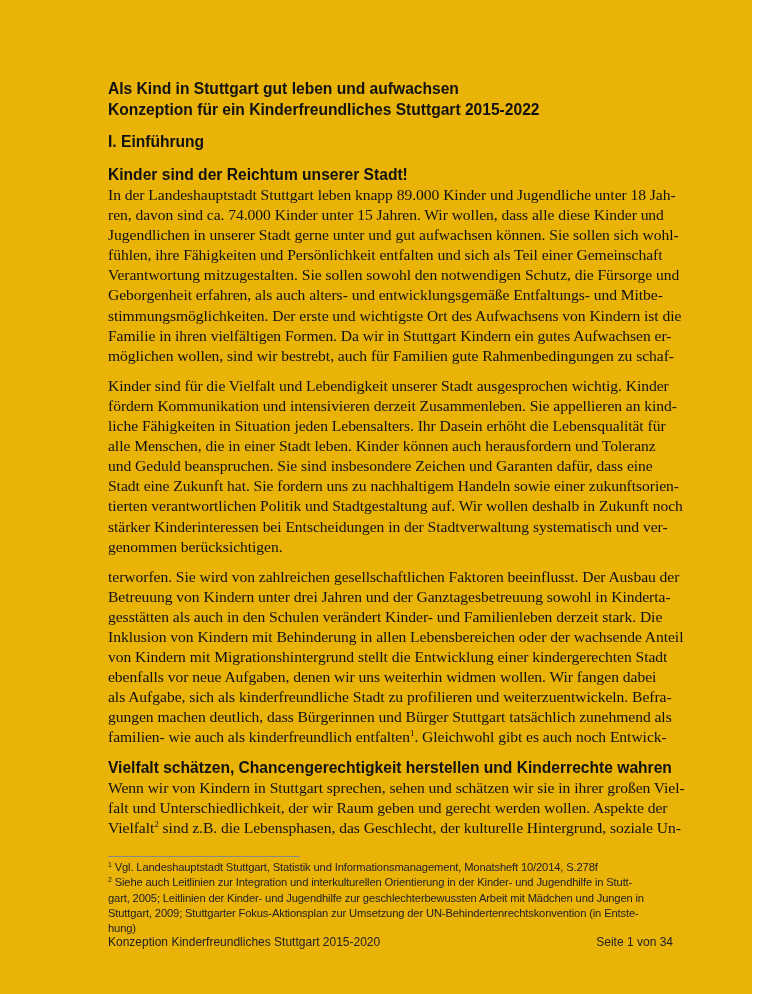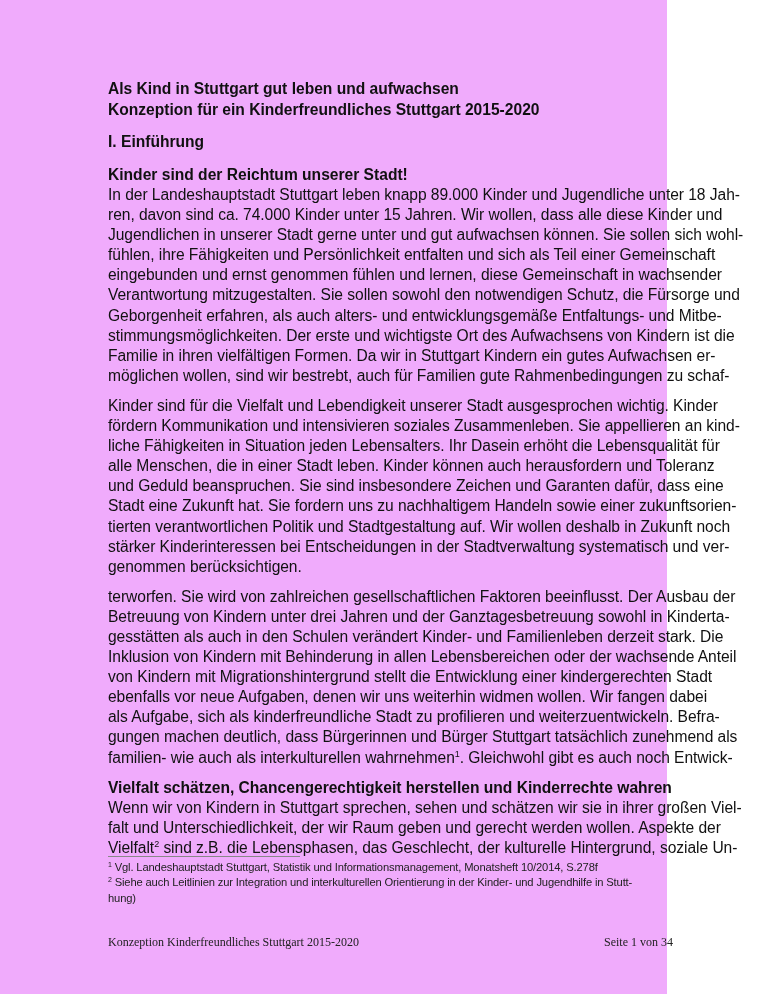--- a/index.html
+++ b/index.html
@@ -1,110 +1,112 @@
 <!DOCTYPE html>
 <html><head>
   <meta charset="utf-8">
   <style>
     html, body { margin: 0; padding: 0; background: #ffffff; }
     body { width: 768px; height: 994px; position: relative; overflow: hidden; }
     .page {
-      position: absolute; left: 0; top: 0; width: 667px; height: 994px;
-      background: #f0abfc; color: #111111;
+      position: absolute; left: 0; top: 0; width: 752px; height: 994px;
+      background: #eab308; color: #111111;
       font-family: "Liberation Sans", sans-serif;
     }
     .content { position: absolute; left: 108px; top: 79px; width: 560px; }
     .line {
       font-size: 15.6px; line-height: 20.1px; white-space: nowrap;
       letter-spacing: -0.05px;
+      font-family: Liberation Serif, serif;
     }
     .title-line { font-weight: bold; font-size: 15.6px; line-height: 20.5px; white-space: nowrap; }
     .gap { height: 10px; }
     .gap-big { height: 12px; }
     sup { font-size: 9px; line-height: 0; vertical-align: 6px; }
     .footnote-rule {
       position: absolute; left: 108px; top: 856px; width: 192px; height: 1px; background: #888888;
     }
     .footnotes { position: absolute; left: 108px; top: 860px; width: 565px; }
     .fn-line {
       font-family: "Liberation Sans", sans-serif; font-size: 11.2px; line-height: 15.3px;
       white-space: nowrap; color: #222222; letter-spacing: -0.15px;
     }
     .fn-line sup { font-size: 7px; vertical-align: 4px; }
     .footer {
       position: absolute; left: 108px; top: 935px; width: 565px;
-      font-family: Liberation Serif, serif; font-size: 12px; color: #222222;
+      font-family: Liberation Sans, sans-serif; font-size: 12px; color: #222222;
       display: flex; justify-content: space-between;
     }
   </style>
 </head>
 <body>
 
 <div class="page">
   <div class="content">
     <div class="title-line">Als Kind in Stuttgart gut leben und aufwachsen</div>
-    <div class="title-line">Konzeption für ein Kinderfreundliches Stuttgart 2015-2020</div>
+    <div class="title-line">Konzeption für ein Kinderfreundliches Stuttgart 2015-2022</div>
     <div class="gap-big"></div>
     <div class="title-line">I. Einführung</div>
     <div class="gap-big"></div>
 
     <div class="title-line">Kinder sind der Reichtum unserer Stadt!</div>
     <div>
       <div class="line">In der Landeshauptstadt Stuttgart leben knapp 89.000 Kinder und Jugendliche unter 18 Jah-</div>
       <div class="line">ren, davon sind ca. 74.000 Kinder unter 15 Jahren. Wir wollen, dass alle diese Kinder und</div>
       <div class="line">Jugendlichen in unserer Stadt gerne unter und gut aufwachsen können. Sie sollen sich wohl-</div>
       <div class="line">fühlen, ihre Fähigkeiten und Persönlichkeit entfalten und sich als Teil einer Gemeinschaft</div>
-      <div class="line">eingebunden und ernst genommen fühlen und lernen, diese Gemeinschaft in wachsender</div>
       <div class="line">Verantwortung mitzugestalten. Sie sollen sowohl den notwendigen Schutz, die Fürsorge und</div>
       <div class="line">Geborgenheit erfahren, als auch alters- und entwicklungsgemäße Entfaltungs- und Mitbe-</div>
       <div class="line">stimmungsmöglichkeiten. Der erste und wichtigste Ort des Aufwachsens von Kindern ist die</div>
       <div class="line">Familie in ihren vielfältigen Formen. Da wir in Stuttgart Kindern ein gutes Aufwachsen er-</div>
       <div class="line">möglichen wollen, sind wir bestrebt, auch für Familien gute Rahmenbedingungen zu schaf-</div>
     </div>
     <div class="gap"></div>
 
     <div>
       <div class="line">Kinder sind für die Vielfalt und Lebendigkeit unserer Stadt ausgesprochen wichtig. Kinder</div>
-      <div class="line">fördern Kommunikation und intensivieren soziales Zusammenleben. Sie appellieren an kind-</div>
+      <div class="line">fördern Kommunikation und intensivieren derzeit Zusammenleben. Sie appellieren an kind-</div>
       <div class="line">liche Fähigkeiten in Situation jeden Lebensalters. Ihr Dasein erhöht die Lebensqualität für</div>
       <div class="line">alle Menschen, die in einer Stadt leben. Kinder können auch herausfordern und Toleranz</div>
       <div class="line">und Geduld beanspruchen. Sie sind insbesondere Zeichen und Garanten dafür, dass eine</div>
       <div class="line">Stadt eine Zukunft hat. Sie fordern uns zu nachhaltigem Handeln sowie einer zukunftsorien-</div>
       <div class="line">tierten verantwortlichen Politik und Stadtgestaltung auf. Wir wollen deshalb in Zukunft noch</div>
       <div class="line">stärker Kinderinteressen bei Entscheidungen in der Stadtverwaltung systematisch und ver-</div>
       <div class="line">genommen berücksichtigen.</div>
     </div>
     <div class="gap"></div>
 
     <div>
       <div class="line">terworfen. Sie wird von zahlreichen gesellschaftlichen Faktoren beeinflusst. Der Ausbau der</div>
       <div class="line">Betreuung von Kindern unter drei Jahren und der Ganztagesbetreuung sowohl in Kinderta-</div>
       <div class="line">gesstätten als auch in den Schulen verändert Kinder- und Familienleben derzeit stark. Die</div>
       <div class="line">Inklusion von Kindern mit Behinderung in allen Lebensbereichen oder der wachsende Anteil</div>
       <div class="line">von Kindern mit Migrationshintergrund stellt die Entwicklung einer kindergerechten Stadt</div>
       <div class="line">ebenfalls vor neue Aufgaben, denen wir uns weiterhin widmen wollen. Wir fangen dabei</div>
       <div class="line">als Aufgabe, sich als kinderfreundliche Stadt zu profilieren und weiterzuentwickeln. Befra-</div>
       <div class="line">gungen machen deutlich, dass Bürgerinnen und Bürger Stuttgart tatsächlich zunehmend als</div>
-      <div class="line"><span>familien- wie auch als interkulturellen wahrnehmen</span><sup>1</sup><span>. Gleichwohl gibt es auch noch Entwick-</span></div>
+      <div class="line"><span>familien- wie auch als kinderfreundlich entfalten</span><sup>1</sup><span>. Gleichwohl gibt es auch noch Entwick-</span></div>
     </div>
     <div class="gap"></div>
 
     <div class="title-line">Vielfalt schätzen, Chancengerechtigkeit herstellen und Kinderrechte wahren</div>
     <div>
       <div class="line">Wenn wir von Kindern in Stuttgart sprechen, sehen und schätzen wir sie in ihrer großen Viel-</div>
       <div class="line">falt und Unterschiedlichkeit, der wir Raum geben und gerecht werden wollen. Aspekte der</div>
       <div class="line"><span>Vielfalt</span><sup>2</sup><span> sind z.B. die Lebensphasen, das Geschlecht, der kulturelle Hintergrund, soziale Un-</span></div>
     </div>
   </div>
 
   <div class="footnote-rule"></div>
 
   <div class="footnotes">
     <div class="fn-line"><sup>1</sup> <span>Vgl. Landeshauptstadt Stuttgart, Statistik und  Informationsmanagement, Monatsheft 10/2014, S.278f</span></div>
     <div class="fn-line"><sup>2</sup> <span>Siehe auch Leitlinien zur Integration und interkulturellen Orientierung in der Kinder- und Jugendhilfe in Stutt-</span></div>
+    <div class="fn-line">gart, 2005; Leitlinien der Kinder- und Jugendhilfe zur geschlechterbewussten Arbeit mit Mädchen und Jungen in</div>
+    <div class="fn-line">Stuttgart, 2009; Stuttgarter Fokus-Aktionsplan zur Umsetzung der UN-Behindertenrechtskonvention (in Entste-</div>
     <div class="fn-line">hung)</div>
   </div>
 
   <div class="footer">
     <span>Konzeption Kinderfreundliches Stuttgart 2015-2020</span>
     <span>Seite 1 von 34</span>
   </div>
 </div>
 
 </body></html>

